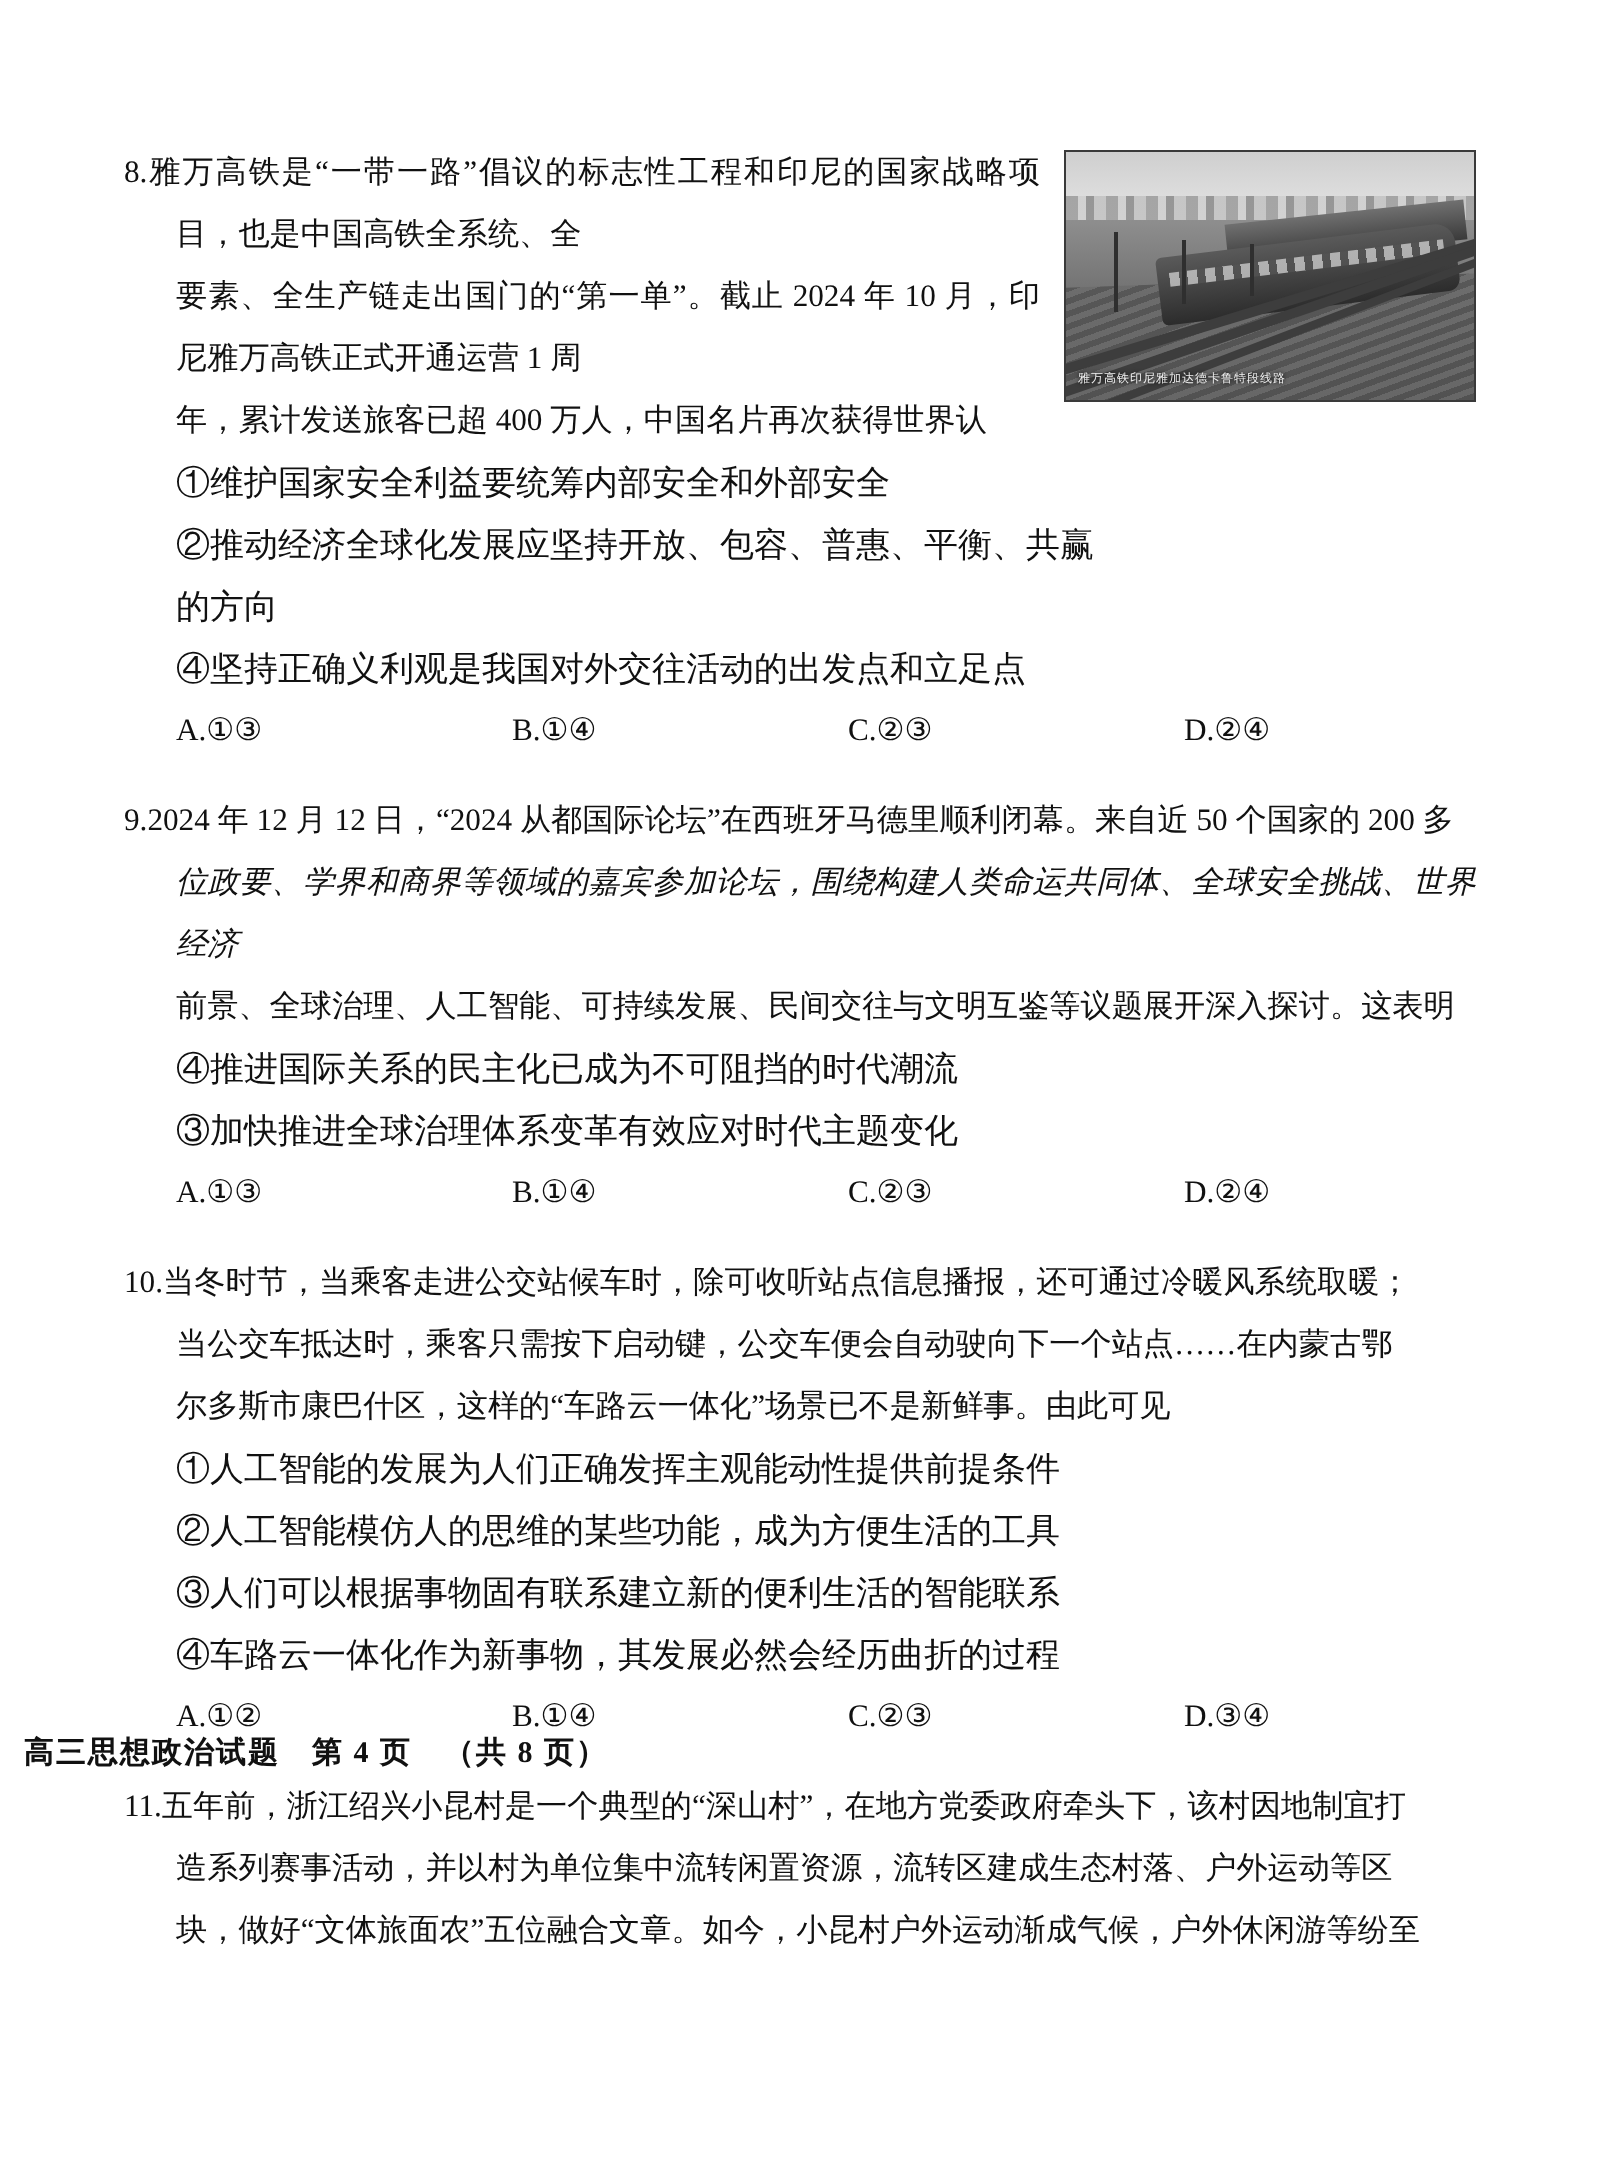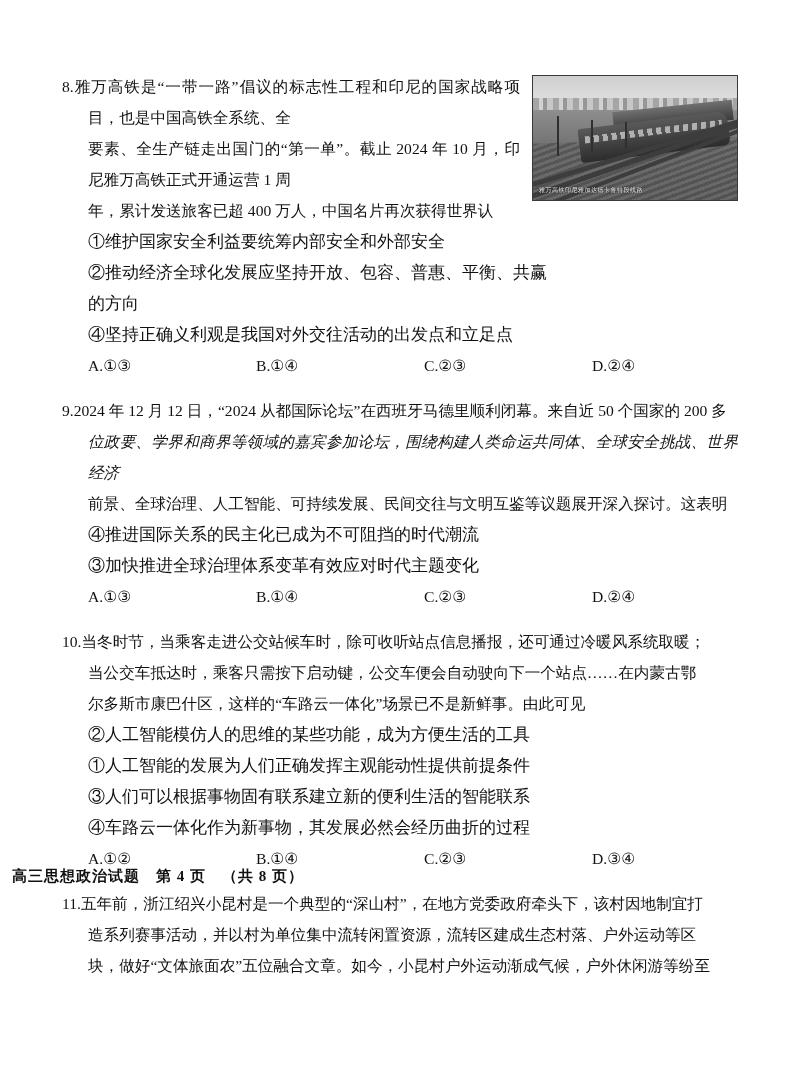--- a/index.html
+++ b/index.html
@@ -233,22 +233,22 @@
       <span class="ans-c">C.②③</span>
       <span class="ans-d">D.②④</span>
     </div>
   </div>
 
   <div class="question q10">
     <div class="q-body hang"><span class="q-num">10.</span><span class="stem">当冬时节，当乘客走进公交站候车时，除可收听站点信息播报，还可通过冷暖风系统取暖；</span></div>
     <div class="q-body" style="padding-left:26px;">当公交车抵达时，乘客只需按下启动键，公交车便会自动驶向下一个站点……在内蒙古鄂</div>
     <div class="q-body" style="padding-left:26px;">尔多斯市康巴什区，这样的“车路云一体化”场景已不是新鲜事。由此可见</div>
 
+    <div class="opt-line">①人工智能的发展为人们正确发挥主观能动性提供前提条件</div>
     <div class="opt-line">②人工智能模仿人的思维的某些功能，成为方便生活的工具</div>
-    <div class="opt-line">①人工智能的发展为人们正确发挥主观能动性提供前提条件</div>
     <div class="opt-line">③人们可以根据事物固有联系建立新的便利生活的智能联系</div>
     <div class="opt-line">④车路云一体化作为新事物，其发展必然会经历曲折的过程</div>
 
     <div class="answers">
       <span class="ans-a">A.①②</span>
       <span class="ans-b">B.①④</span>
       <span class="ans-c">C.②③</span>
       <span class="ans-d">D.③④</span>
     </div>
   </div>

